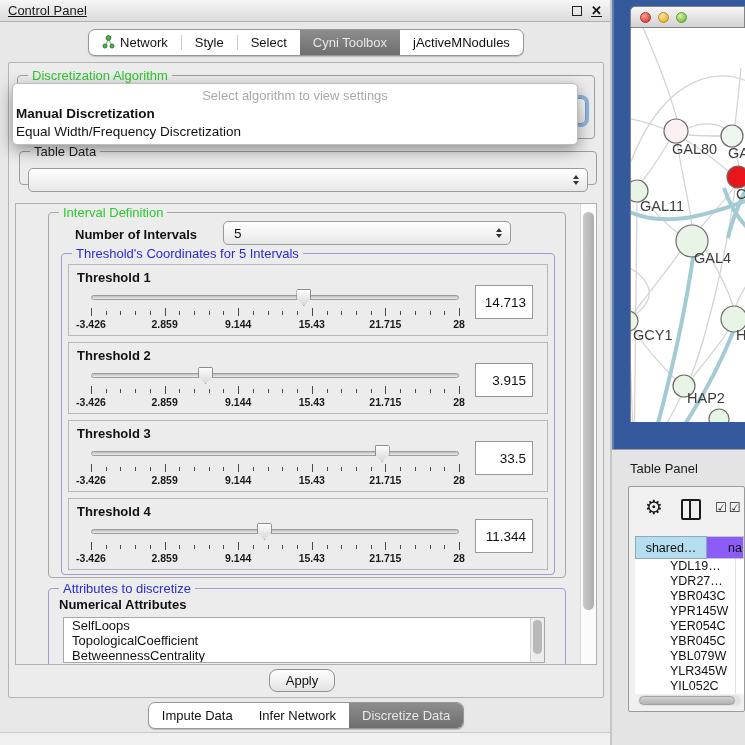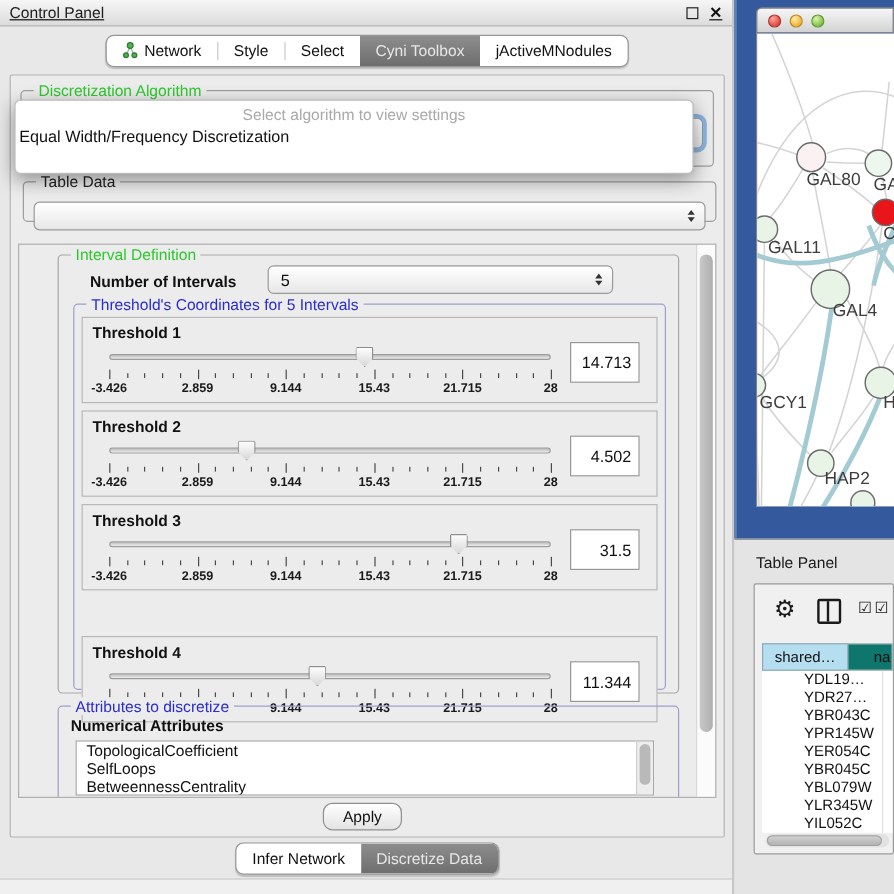--- a/index.html
+++ b/index.html
@@ -107,21 +107,21 @@
     border:1px solid #9a9a9a;border-radius:2px;overflow:hidden;box-sizing:border-box;}
   .tp-toolbar{position:relative;height:46px;}
   .gear{position:absolute;left:16px;top:8px;font-family:"DejaVu Sans",sans-serif;font-size:20px;color:#1a1a1a;}
   .spliticon{position:absolute;left:52px;top:12px;width:16px;height:17px;border:2px solid #1a1a1a;border-radius:2px;}
   .spliticon:after{content:"";position:absolute;left:6px;top:0;bottom:0;width:2px;background:#1a1a1a;}
   .checks{position:absolute;left:86px;top:13px;font-family:"DejaVu Sans",sans-serif;font-size:13px;color:#1a1a1a;display:flex;gap:2px;}
   .tp-grid{position:absolute;left:6px;top:49px;right:0;bottom:0;}
   .tp-header{display:flex;height:23px;}
   .tp-header .h1{width:72px;background:#b5dff0;border:1px solid #8fa9b5;display:flex;align-items:center;
     justify-content:center;font-size:12.5px;box-sizing:border-box;}
-  .tp-header .h2{flex:1;background:#0f766e;border:1px solid #c2c9cd;border-left:none;display:flex;
+  .tp-header .h2{flex:1;background:#8b5cf6;border:1px solid #c2c9cd;border-left:none;display:flex;
     align-items:center;justify-content:flex-end;padding-right:1px;font-size:12.5px;box-sizing:border-box;}
   #tp-rows{background:#fff;}
   .tp-row{display:flex;height:15px;font-size:12.5px;line-height:15px;}
   .tp-row .c1{width:72px;padding-left:3px;box-sizing:border-box;white-space:nowrap;overflow:hidden;margin-left:32px;}
   .tp-row .c2{flex:1;padding-left:8px;border-left:1px solid #e2e2e2;white-space:nowrap;overflow:hidden;}
   .hs{position:absolute;left:3px;right:3px;bottom:5px;height:11px;background:#e2e2e2;border-radius:6px;}
   .hs-thumb{position:absolute;left:1px;top:1px;bottom:1px;width:93%;border-radius:5px;
     background:linear-gradient(#d2d2d2,#b2b2b2);border:1px solid #a2a2a2;box-sizing:border-box;}
 </style>
 </head>
@@ -280,21 +280,21 @@
                 <div class="tlabels">
                   <span style="left: 0%;">-3.426</span>
                   <span style="left: 20%;">2.859</span>
                   <span style="left: 40%;">9.144</span>
                   <span style="left: 60%;">15.43</span>
                   <span style="left: 80%;">21.715</span>
                   <span style="left: 100%;">28</span>
                 </div>
                 <div class="thumb" style="left: calc(30.9998% - 7px);"></div>
               </div>
-              <div class="valbox">4.502</div>
+              <div class="valbox">3.915</div>
             </div>
             <div class="thr" style="top: 166px;">
               <div class="thr-label">Threshold 3</div>
               <div class="slider-area">
                 <div class="track"></div>
                 <div class="ticks">
                   <span class="tick major" style="left: 0%;"></span>
                   <span class="tick" style="left: 4%;"></span>
                   <span class="tick" style="left: 8%;"></span>
                   <span class="tick" style="left: 12%;"></span>
@@ -324,23 +324,23 @@
                 <div class="tlabels">
                   <span style="left: 0%;">-3.426</span>
                   <span style="left: 20%;">2.859</span>
                   <span style="left: 40%;">9.144</span>
                   <span style="left: 60%;">15.43</span>
                   <span style="left: 80%;">21.715</span>
                   <span style="left: 100%;">28</span>
                 </div>
                 <div class="thumb" style="left: calc(78.9983% - 7px);"></div>
               </div>
-              <div class="valbox">31.5</div>
+              <div class="valbox">33.5</div>
             </div>
-            <div class="thr" style="top: 244px; margin-top: 32px;">
+            <div class="thr" style="top: 244px;">
               <div class="thr-label">Threshold 4</div>
               <div class="slider-area">
                 <div class="track"></div>
                 <div class="ticks">
                   <span class="tick major" style="left: 0%;"></span>
                   <span class="tick" style="left: 4%;"></span>
                   <span class="tick" style="left: 8%;"></span>
                   <span class="tick" style="left: 12%;"></span>
                   <span class="tick" style="left: 16%;"></span>
                   <span class="tick major" style="left: 20%;"></span>
@@ -379,47 +379,51 @@
             </div>
           </div>
       </div>
     </div>
 
     <div class="group" id="attr-group">
       <span class="gtitle blue">Attributes to discretize</span>
       <span id="attr-sub">Numerical Attributes</span>
       <div id="attr-listwrap">
         <div id="attr-list">
+            <div class="attr-item">SelfLoops</div>
             <div class="attr-item">TopologicalCoefficient</div>
-            <div class="attr-item">SelfLoops</div>
             <div class="attr-item">BetweennessCentrality</div>
           </div>
         <div id="attr-vscroll">
             <div id="attr-vthumb"></div>
           </div>
       </div>
     </div>
 
     <div class="vscroll">
       <div class="vthumb"></div>
     </div>
   </div>
 
   <div class="apply-btn">Apply</div>
 </div>
 
 <div class="popup">
   <div class="ph">Select algorithm to view settings</div>
   <div id="popup-list">
+      <div class="opt b">Manual Discretization</div>
       <div class="opt">Equal Width/Frequency Discretization</div>
     </div>
 </div>
 
 <div class="bottom-tabstrip">
   <div class="seg" id="bottom-tabs">
+      <div class="seg-item">
+        <span>Impute Data</span>
+      </div>
       <div class="seg-item">
         <span>Infer Network</span>
       </div>
       <div class="seg-item selected">
         <span>Discretize Data</span>
       </div>
     </div>
 </div>
 <div class="bottom-line"></div>
 <div class="cp-edge"></div>

